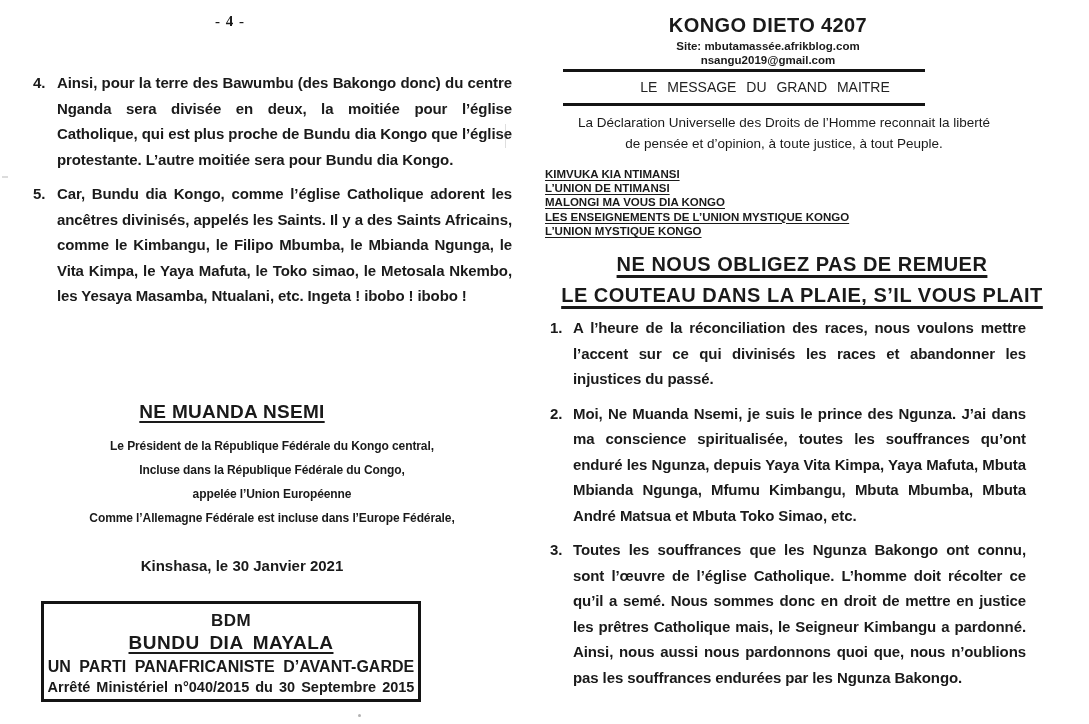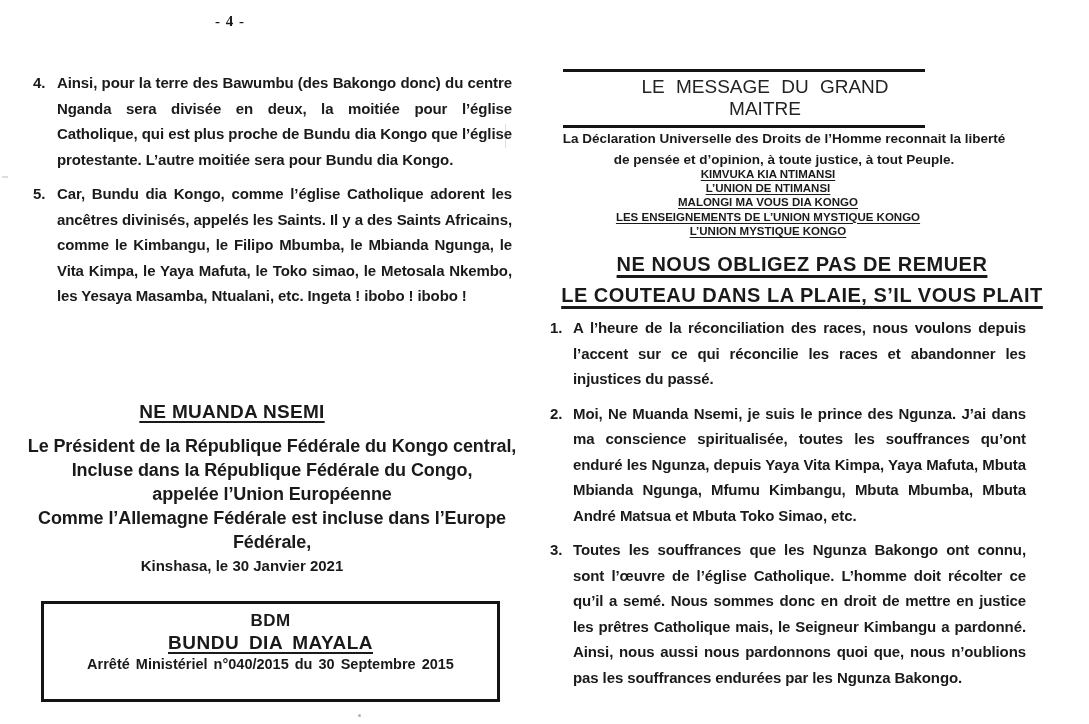--- a/index.html
+++ b/index.html
@@ -37,29 +37,29 @@
     letter-spacing: -0.1px;
   }
   .l-heading {
     top: 401px; left: 0; width: 464px; text-align: center;
     font-size: 19px; font-weight: bold;
     text-decoration: underline; text-decoration-thickness: 2px; text-underline-offset: 3px;
     letter-spacing: 0.3px;
   }
   .l-pres {
     top: 434px; left: 2px; width: 540px; text-align: center;
-    font-weight: bold; font-size: 18px; line-height: 24px;
+    font-weight: bold; font-size: 12px; line-height: 24px;
     letter-spacing: -0.1px;
   }
   .l-date {
     top: 557px; left: 0; width: 484px; text-align: center;
     font-weight: bold; font-size: 15px;
   }
   .l-box {
-    top: 601px; left: 41px; width: 459px; height: 101px;
+    top: 601px; left: 41px; width: 380px; height: 101px;
     border: 3px solid #141414; box-sizing: border-box;
     text-align: center; padding-top: 6px;
     background: #ffffff;
   }
   .box-acronym { font-size: 17px; font-weight: bold; line-height: 21px; letter-spacing: 0.5px; }
   .box-name {
     font-size: 19px; font-weight: bold; line-height: 24px;
     letter-spacing: 0.5px; word-spacing: 4px;
     text-decoration: underline; text-decoration-thickness: 2px; text-underline-offset: 3px;
   }
@@ -68,29 +68,29 @@
 
   
   .r-masthead { top: 12px; left: 0; width: 446px; text-align: center; }
   .r-title { font-size: 20px; font-weight: bold; line-height: 27px; letter-spacing: 0.4px; }
   .r-site  { font-size: 11.5px; font-weight: bold; line-height: 14px; }
   .r-email { font-size: 11.5px; font-weight: bold; line-height: 14px; }
   .r-banner {
     top: 69px; left: 18px; width: 362px; box-sizing: border-box;
     border-top: 3px solid #141414; border-bottom: 3px solid #141414;
     padding: 4px 0 5px 42px;
-    text-align: center; font-size: 19px; font-weight: 400;
+    text-align: center; font-size: 14px; font-weight: 400;
     line-height: 22px; word-spacing: 6px; color: #232323;
   }
   .r-intro {
     top: 112px; left: 0; width: 478px; text-align: center;
-    font-weight: bold; font-size: 13.5px; line-height: 21px; margin-top: 16px;
+    font-weight: normal; font-size: 13.5px; line-height: 21px;
   }
   .r-slogans {
-    top: 167px; left: 0; width: 446px; text-align: center;
+    top: 167px; left: 0; width: 446px; text-align: left;
     font-weight: bold; font-size: 11.5px; line-height: 14.2px;
   }
   .r-slogans .slogan { text-decoration: underline; text-underline-offset: 2px; }
   .r-headline {
     top: 249px; left: 12px; width: 490px; text-align: center;
     font-weight: bold; font-size: 20px; line-height: 31px;
   }
   .r-headline .hl {
     text-decoration: underline; text-decoration-thickness: 2.5px; text-underline-offset: 4px;
     letter-spacing: 0.5px;
@@ -129,27 +129,33 @@
     <div>Incluse dans la République Fédérale du Congo,</div>
     <div>appelée l’Union Européenne</div>
     <div>Comme l’Allemagne Fédérale est incluse dans l’Europe Fédérale,</div>
   </div>
 
   <div class="abs l-date">Kinshasa, le 30 Janvier 2021</div>
 
   <div class="abs l-box">
     <div class="box-acronym">BDM</div>
     <div class="box-name">BUNDU DIA MAYALA</div>
+    <div class="box-sub">UN PARTI PANAFRICANISTE D’AVANT-GARDE</div>
     <div class="box-decree">Arrêté Ministériel n°040/2015 du 30 Septembre 2015</div>
   </div>
 
 </div>
 
 <div class="page" id="page-right">
 
+  <div class="abs r-masthead">
+    <div class="r-title">KONGO DIETO 4207</div>
+    <div class="r-site">Site: mbutamassée.afrikblog.com</div>
+    <div class="r-email">nsangu2019@gmail.com</div>
+  </div>
 
   <div class="abs r-banner">LE MESSAGE DU GRAND MAITRE</div>
 
   <div class="abs r-intro">
     <div>La Déclaration Universelle des Droits de l’Homme reconnait la liberté</div>
     <div>de pensée et d’opinion, à toute justice, à tout Peuple.</div>
   </div>
 
   <div class="abs r-slogans">
     <div class="slogan">KIMVUKA KIA NTIMANSI</div>
@@ -160,21 +166,21 @@
   </div>
 
   <div class="abs r-headline">
     <div class="hl">NE NOUS OBLIGEZ PAS DE REMUER</div>
     <div class="hl">LE COUTEAU DANS LA PLAIE, S’IL VOUS PLAIT</div>
   </div>
 
   <div class="abs r-items">
     <div class="item">
       <span class="num">1.</span>
-      <p class="txt">A l’heure de la réconciliation des races, nous voulons depuis l’accent sur ce qui réconcilie les races et abandonner les injustices du passé.</p>
+      <p class="txt">A l’heure de la réconciliation des races, nous voulons mettre l’accent sur ce qui divinisés les races et abandonner les injustices du passé.</p>
     </div>
     <div class="item">
       <span class="num">2.</span>
       <p class="txt">Moi, Ne Muanda Nsemi, je suis le prince des Ngunza. J’ai dans ma conscience spiritualisée, toutes les souffrances qu’ont enduré les Ngunza, depuis Yaya Vita Kimpa, Yaya Mafuta, Mbuta Mbianda Ngunga, Mfumu Kimbangu, Mbuta Mbumba, Mbuta André Matsua et Mbuta Toko Simao, etc.</p>
     </div>
     <div class="item">
       <span class="num">3.</span>
       <p class="txt">Toutes les souffrances que les Ngunza Bakongo ont connu, sont l’œuvre de l’église Catholique. L’homme doit récolter ce qu’il a semé. Nous sommes donc en droit de mettre en justice les prêtres Catholique mais, le Seigneur Kimbangu a pardonné. Ainsi, nous aussi nous pardonnons quoi que, nous n’oublions pas les souffrances endurées par les Ngunza Bakongo.</p>
     </div>
   </div>

